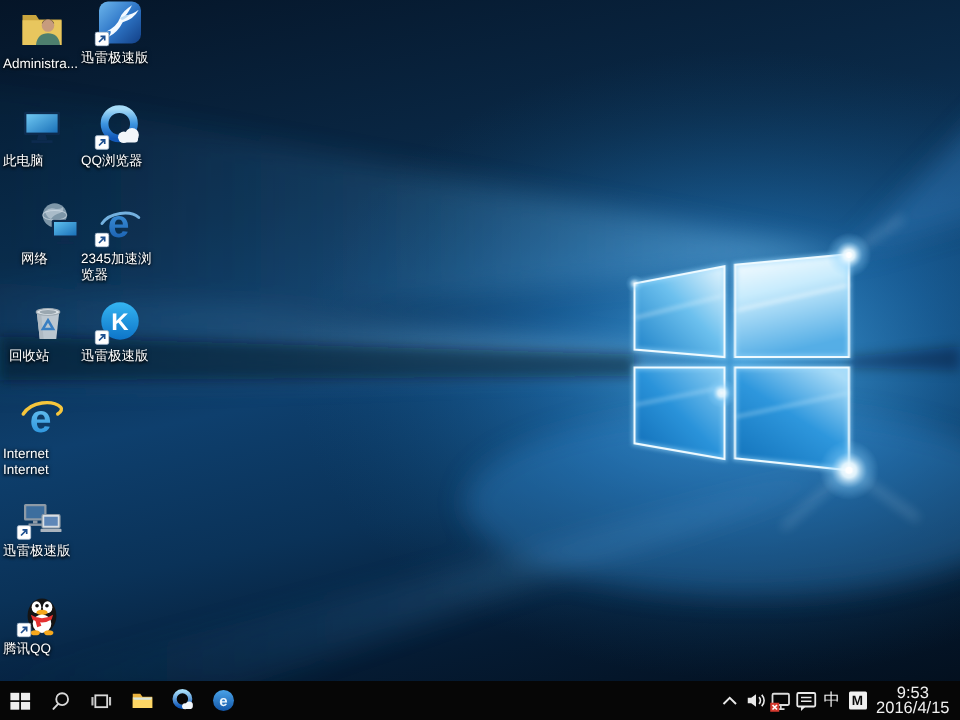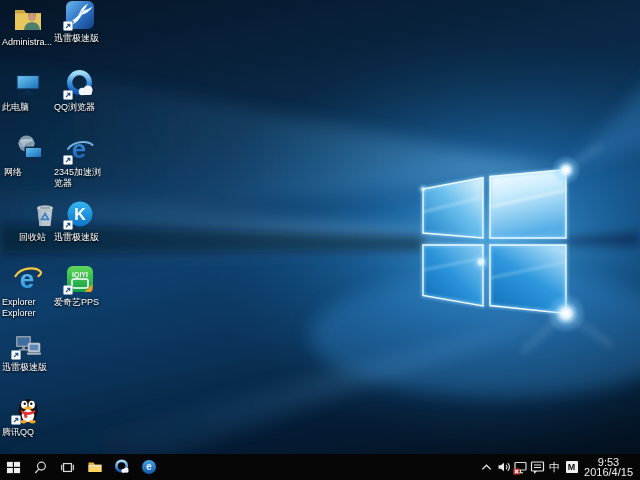--- a/index.html
+++ b/index.html
@@ -233,21 +233,21 @@
             </defs>
         <rect x="3" y="5.5" width="24" height="15.5" rx="1" fill="#0d2b4e"></rect>
         <rect x="4.6" y="7.1" width="20.8" height="12.3" fill="url(#scr)"></rect>
         <path d="M12.5,21 h5 l1,3.5 h-7 z" fill="#0d2b4e"></path>
         <rect x="8" y="24.5" width="14" height="1.8" fill="#0d2b4e"></rect>
       </svg>
         </div>
       <div class="di-label">此电脑</div>
     </div>
 
-    <div class="di" style="left:2px;top:134px">
+    <div class="di" style="left:12px;top:134px">
       <div class="di-ic">
           <svg viewBox="0 0 30 30">
         <defs>
               <linearGradient id="scr2" x1="0" y1="0" x2="1" y2="1">
           <stop offset="0" stop-color="#5fc0ef"></stop>
                 <stop offset="1" stop-color="#1a70b8"></stop>
         </linearGradient>
             </defs>
         <circle cx="11.5" cy="9.5" r="8" fill="#7d96a8"></circle>
         <path d="M5,7 q3,-3 6,-2 q4,1 6,-1 q1,3 -2,4 q-4,1 -6,4 q-3,-1 -4,-5 z" fill="#aebfcc" opacity="0.9"></path>
@@ -276,21 +276,21 @@
       <span class="badge">
             <svg viewBox="0 0 10 10">
               <rect x="0.4" y="0.4" width="9.2" height="9.2" rx="1.4" fill="#fff" stroke="#8fa6bd" stroke-width="0.6"></rect>
               <path d="M3,7 L6.6,3.4 M6.8,6 V3.2 H4" stroke="#1e4f8f" stroke-width="1.1" fill="none"></path>
             </svg>
           </span>
         </div>
       <div class="di-label">2345加速浏览器</div>
     </div>
 
-    <div class="di" style="left:17px;top:199px">
+    <div class="di" style="left:4px;top:199px">
       <div class="di-ic">
           <svg viewBox="0 0 30 30">
         <path d="M7.5,9 L9.5,27 h11 L22.5,9 z" fill="#c9d2d8" opacity="0.93"></path>
         <path d="M7.5,9 L9.5,27 h2.6 L10.3,9 z" fill="#aeb9c2"></path>
         <ellipse cx="15" cy="9" rx="7.8" ry="2.3" fill="#dde4e9" stroke="#9fabb4" stroke-width="0.8"></ellipse>
         <ellipse cx="15" cy="9" rx="5.6" ry="1.4" fill="#9aa7b0"></ellipse>
         <path d="M15,14.5 l3.4,5.8 h-6.8 z" fill="none" stroke="#3a7fc2" stroke-width="1.7"></path>
       </svg>
         </div>
       <div class="di-label">回收站</div>
@@ -324,46 +324,23 @@
         <defs>
               <linearGradient id="ieg" x1="0" y1="0" x2="0" y2="1">
           <stop offset="0" stop-color="#7ed2f8"></stop>
                 <stop offset="1" stop-color="#1e8ad8"></stop>
         </linearGradient>
             </defs>
         <text x="14" y="24" font-size="26" font-weight="bold" fill="url(#ieg)" text-anchor="middle" font-family="Liberation Sans,sans-serif">e</text>
         <path d="M2.5,12 C8,3.5 22,2.5 27.5,7.5 C28.5,8.5 28,10.5 25.5,12" stroke="#f6c63c" stroke-width="2.3" fill="none" stroke-linecap="round"></path>
       </svg>
         </div>
-      <div class="di-label">Explorer Explorer</div>
-    </div>
-
-    <div class="di" style="left:52px;top:264px">
-      <div class="di-ic">
-          <svg viewBox="0 0 30 30">
-        <defs>
-              <linearGradient id="iq" x1="0" y1="0" x2="0" y2="1">
-          <stop offset="0" stop-color="#5fd856"></stop>
-                <stop offset="1" stop-color="#0f9e46"></stop>
-        </linearGradient>
-            </defs>
-        <rect x="2" y="2" width="26" height="26" rx="6" fill="url(#iq)"></rect>
-        <path d="M27.5,20 V25 a3,3 0 0 1 -3,3 H19.5 z" fill="#ef9d20"></path>
-        <text x="15" y="12.5" font-size="7" font-weight="bold" fill="#fff" text-anchor="middle" font-family="Liberation Sans,sans-serif">iQIYI</text>
-        <rect x="7" y="15" width="16" height="9" rx="2" fill="none" stroke="#fff" stroke-width="1.6"></rect>
-      </svg>
-      <span class="badge">
-            <svg viewBox="0 0 10 10">
-              <rect x="0.4" y="0.4" width="9.2" height="9.2" rx="1.4" fill="#fff" stroke="#8fa6bd" stroke-width="0.6"></rect>
-              <path d="M3,7 L6.6,3.4 M6.8,6 V3.2 H4" stroke="#1e4f8f" stroke-width="1.1" fill="none"></path>
-            </svg>
-          </span>
-        </div>
-      <div class="di-label">爱奇艺PPS</div>
-    </div>
+      <div class="di-label">Internet Internet</div>
+    </div>
+
 
     <div class="di" style="left:0;top:329px">
       <div class="di-ic">
           <svg viewBox="0 0 30 30">
         <rect x="3" y="7" width="15" height="11" rx="1" fill="#8d9aa6"></rect>
         <rect x="4.5" y="8.5" width="12" height="8" fill="#3d6e9e"></rect>
         <rect x="9" y="18" width="3" height="2" fill="#8d9aa6"></rect>
         <rect x="6" y="20" width="9" height="1.6" fill="#8d9aa6"></rect>
         <rect x="15" y="14" width="12" height="9" rx="1" fill="#d8dee4" stroke="#8d9aa6" stroke-width="0.8"></rect>
         <rect x="16.5" y="15.5" width="9" height="6" fill="#5e87b8"></rect>

